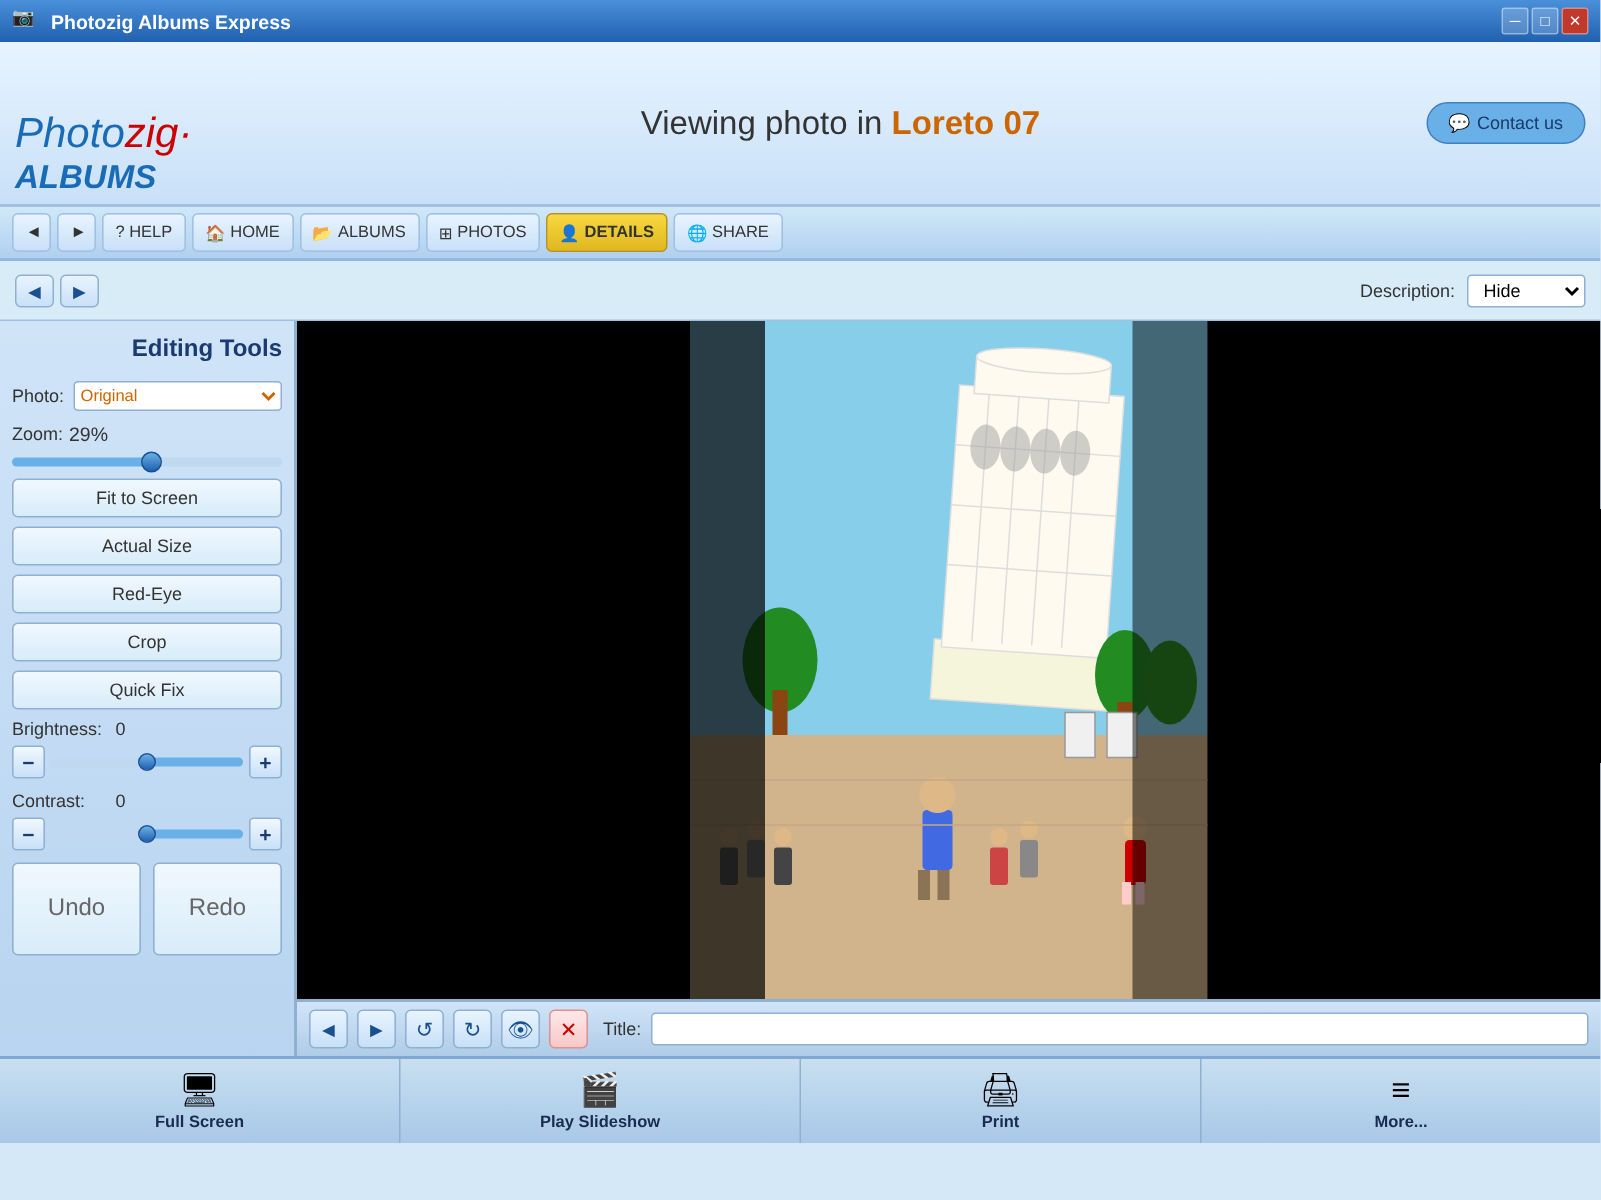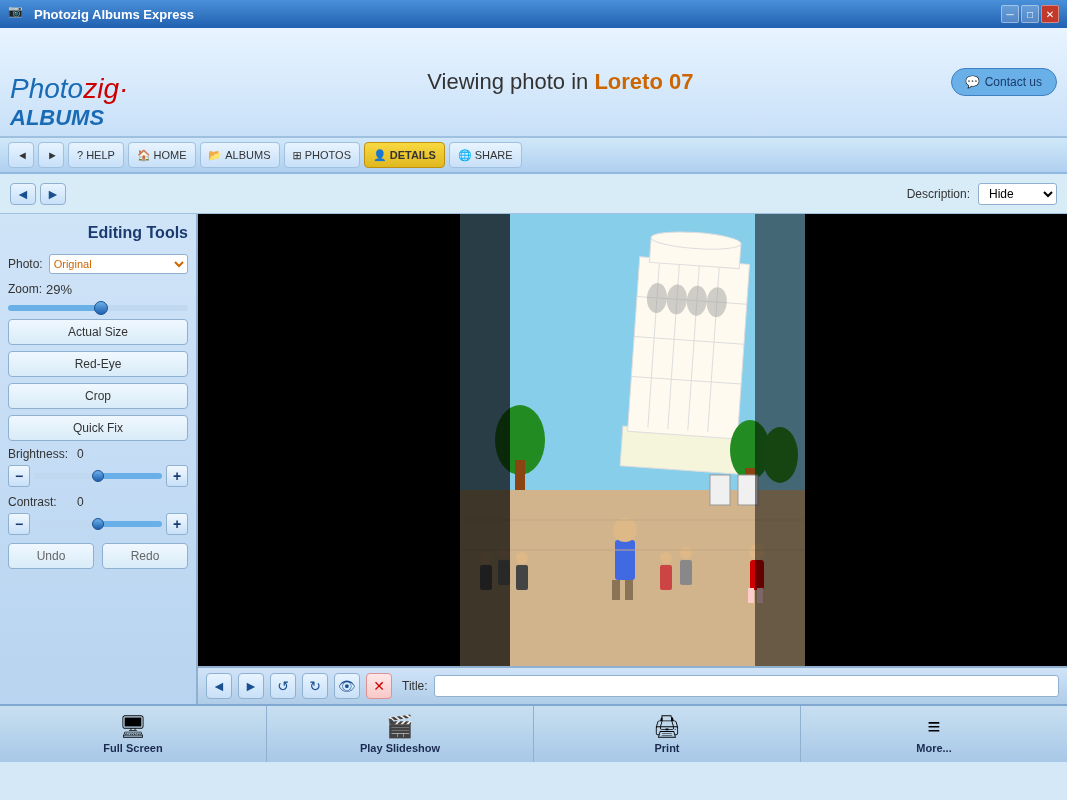--- a/index.html
+++ b/index.html
@@ -225,23 +225,23 @@
     .undo-redo-row {
       display: flex;
       gap: 8px;
       margin-top: 8px;
     }
     .undo-redo-btn {
       flex: 1;
       background: linear-gradient(to bottom, #f0f8ff, #d8ecf8);
       border: 1px solid #90b0d0;
       border-radius: 4px;
-      padding: 5px;
-      cursor: pointer;
-      font-size: 12px;
+      padding: 21px;
+      cursor: pointer;
+      font-size: 16px;
       color: #666;
       text-align: center;
     }
 
     
     .photo-viewer {
       flex: 1;
       background: black;
       display: flex;
       align-items: center;
@@ -393,20 +393,21 @@
       <span class="zoom-label">Zoom:</span>
       <span class="zoom-value">29%</span>
     </div>
 
     <div class="zoom-slider-container">
       <div class="zoom-slider">
         <div class="zoom-thumb"></div>
       </div>
     </div>
 
+    <button class="sidebar-btn">Fit to Screen</button>
     <button class="sidebar-btn">Actual Size</button>
     <button class="sidebar-btn">Red-Eye</button>
     <button class="sidebar-btn">Crop</button>
     <button class="sidebar-btn">Quick Fix</button>
 
     <div class="brightness-row">
       <span class="bc-label">Brightness:</span>
       <span class="bc-value">0</span>
     </div>
     <div style="display:flex; align-items:center; gap:4px; margin-bottom:8px;">

